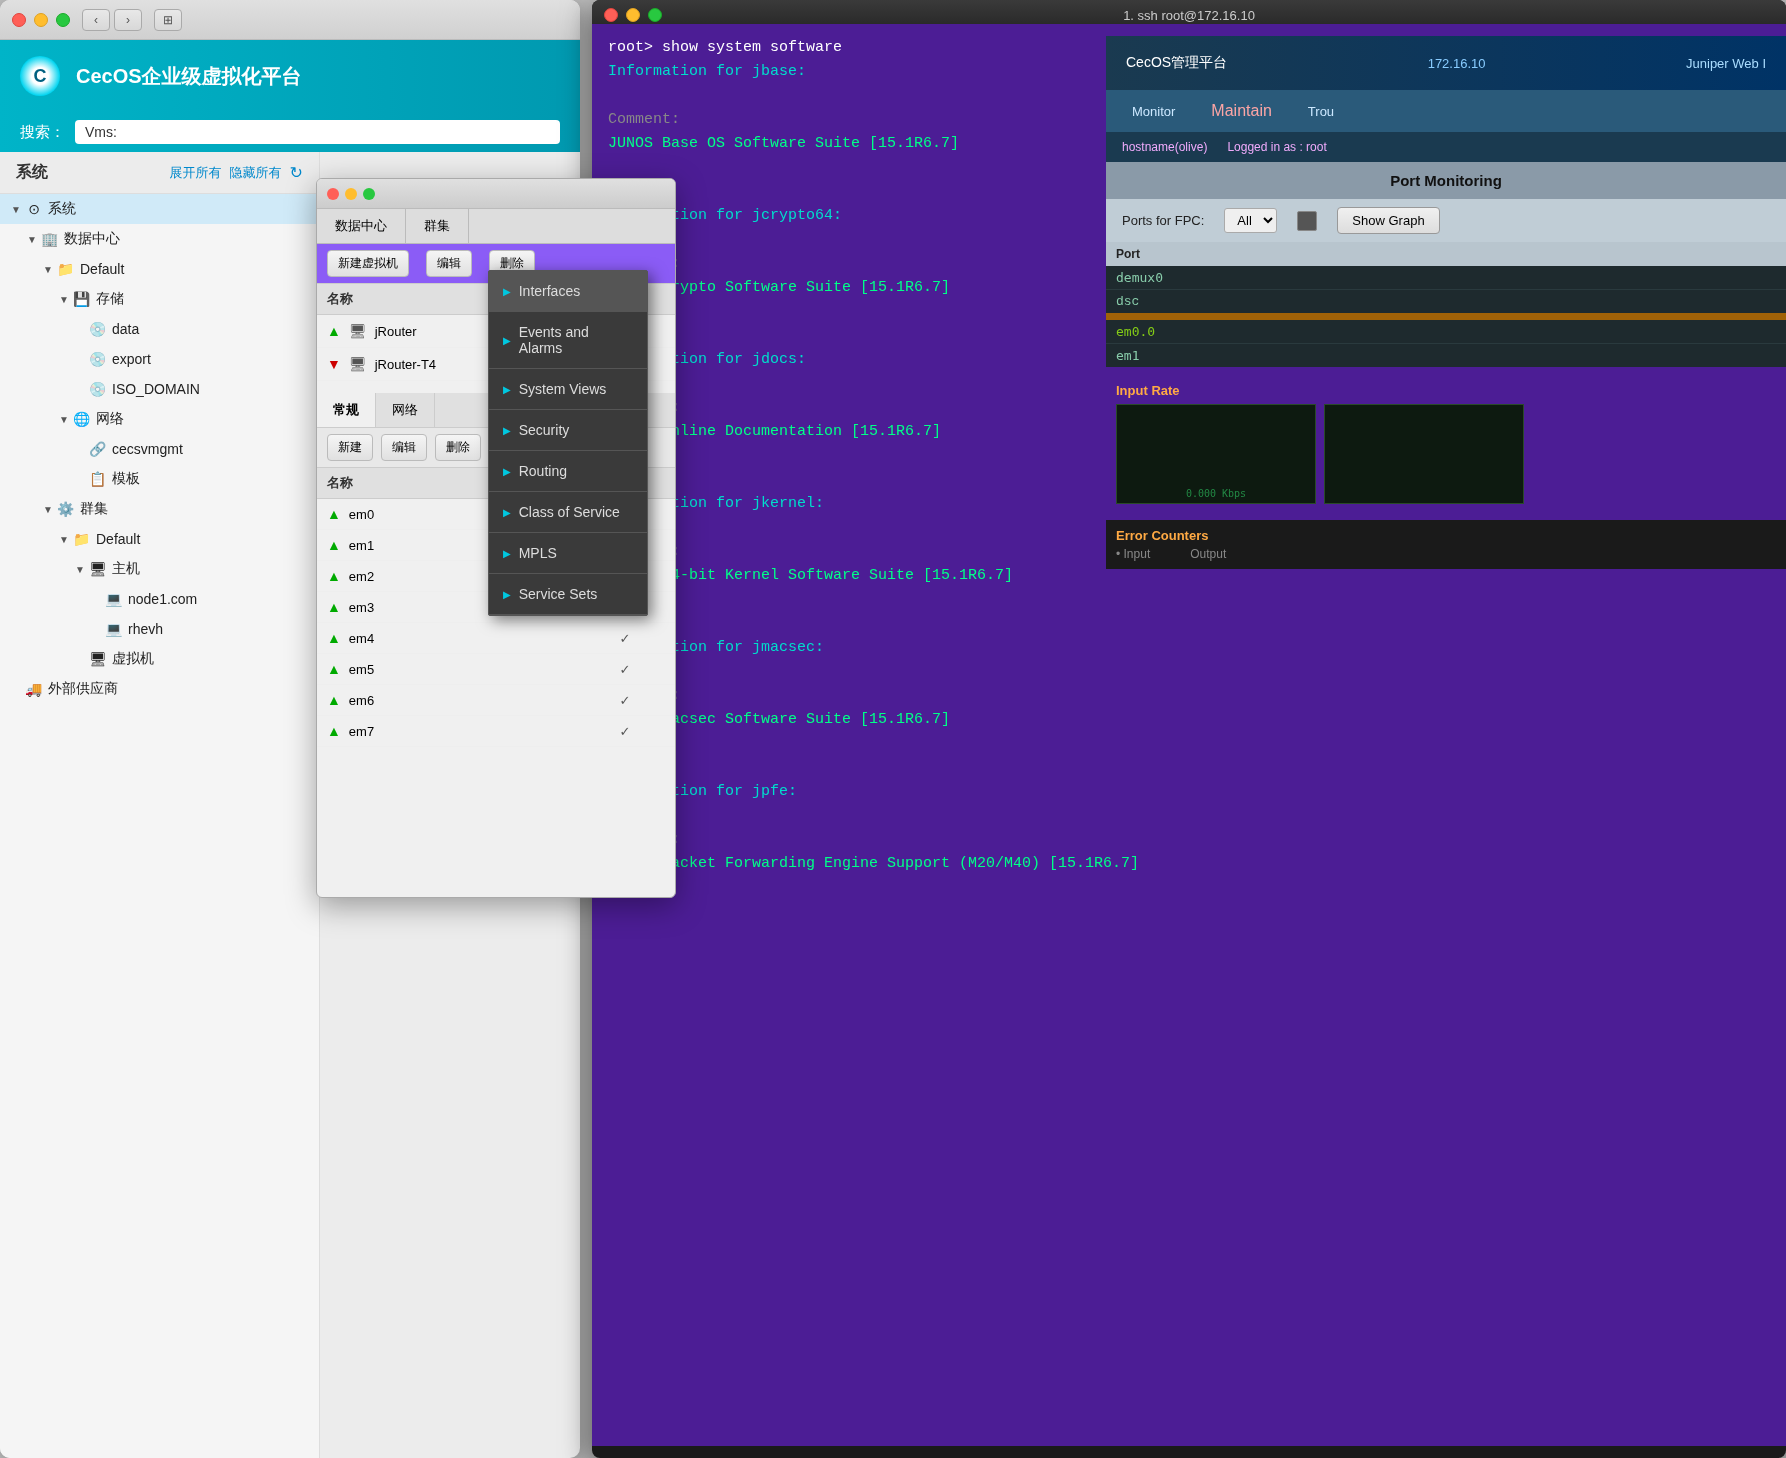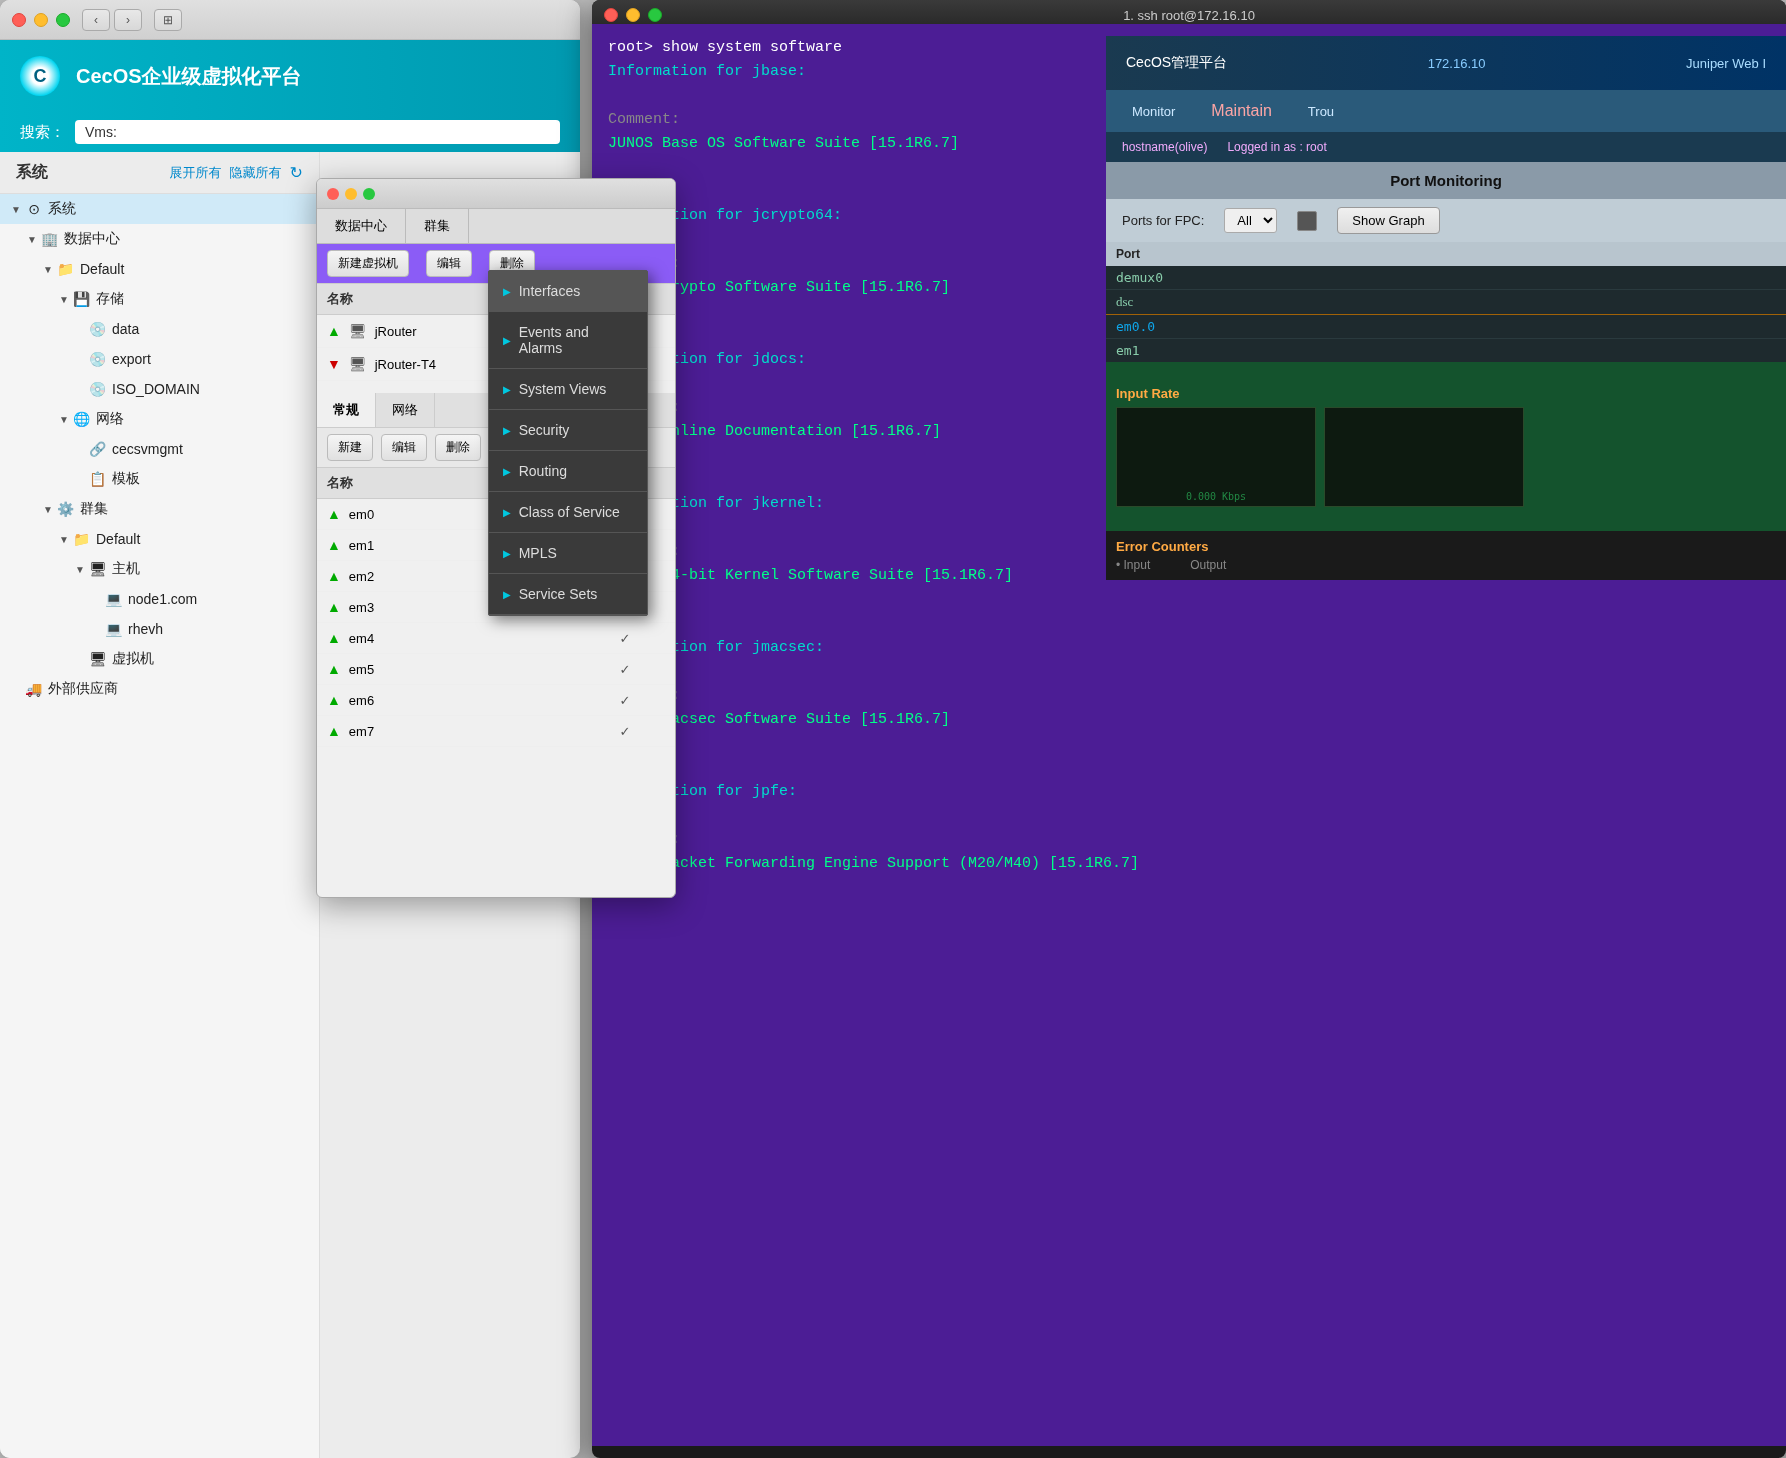--- a/index.html
+++ b/index.html
@@ -696,26 +696,26 @@
       <select style="padding:3px 8px; border:1px solid #aaa; border-radius:3px; font-size:13px;">
         <option>All</option>
       </select>
       <div style="width:20px; height:20px; background:#555; border:1px solid #888; border-radius:2px;"></div>
       <button style="padding:5px 14px; background:linear-gradient(to bottom,#f0f0f0,#ddd); border:1px solid #999; border-radius:4px; font-size:13px; cursor:pointer;">Show Graph</button>
     </div>
 
     <div style="background:#b8c5ce; padding:5px 10px; font-size:12px; font-weight:bold; color:#222;">Port</div>
     <div style="background:#1e2a2e;">
       <div style="padding:4px 10px; color:#88ccaa; font-family:monospace; font-size:13px; border-bottom:1px solid #2a3a3e;">demux0</div>
-      <div style="padding:4px 10px; color:#88ccaa; font-family:Liberation Serif, serif; font-size:13px; border-bottom:1px solid #a16207;">dsc</div>
-      <div style="padding:4px 10px; color:#0ea5e9; font-family:monospace; font-size:13px; border-bottom:1px solid #2a3a3e;">em0.0</div>
+      <div style="padding:4px 10px; color:#88ccaa; font-family:Liberation Mono, monospace; font-size:13px; border-bottom:7px solid #a16207;">dsc</div>
+      <div style="padding:4px 10px; color:#84cc16; font-family:monospace; font-size:13px; border-bottom:1px solid #2a3a3e;">em0.0</div>
       <div style="padding:4px 10px; color:#88ccaa; font-family:monospace; font-size:13px;">em1</div>
     </div>
 
-    <div style="background:#14532d; padding:24px 10px;">
+    <div style="background:#4c1d95; padding:16px 10px;">
       <div style="color:#ffaa44; font-size:13px; font-weight:bold; margin-bottom:6px;">Input Rate</div>
       <div style="display:flex; gap:8px;">
         <div style="width:200px; height:100px; background:#0d1a10; border:1px solid #2a4a2a; position:relative;">
           <div style="position:absolute; bottom:4px; left:50%; transform:translateX(-50%); color:#228844; font-size:10px; font-family:monospace;">0.000 Kbps</div>
         </div>
         <div style="width:200px; height:100px; background:#0d1a10; border:1px solid #2a4a2a;"></div>
       </div>
     </div>
 
     <div style="background:#1a1a1a; padding:8px 10px;">

